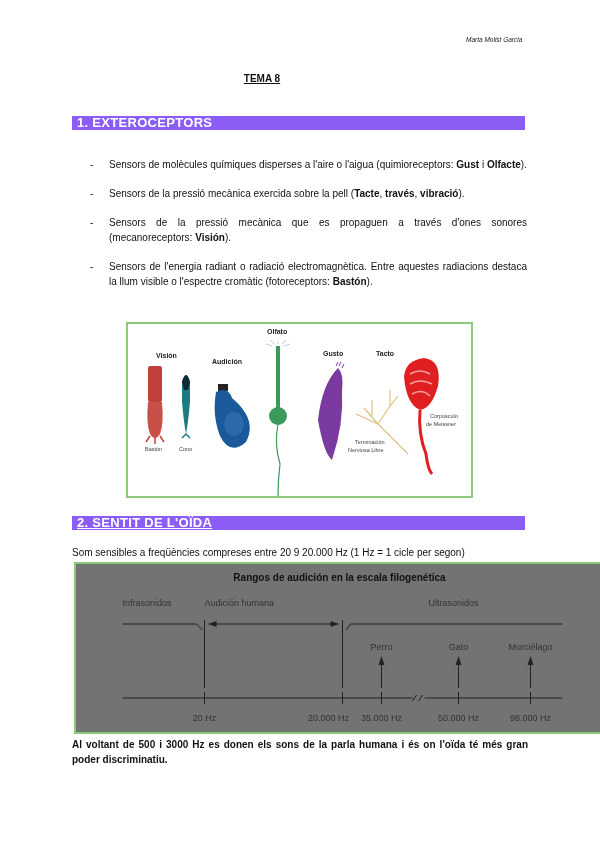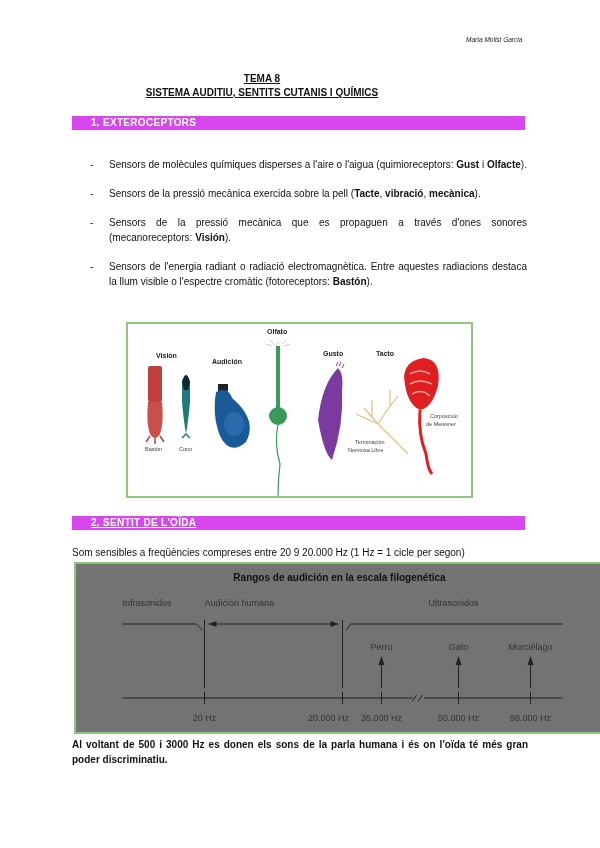--- a/index.html
+++ b/index.html
@@ -4,21 +4,21 @@
 <style>
   * { margin: 0; padding: 0; box-sizing: border-box; }
   html, body { width: 600px; height: 848px; background: #ffffff; overflow: hidden; }
   body { position: relative; font-family: "Liberation Sans", sans-serif; color: #111; }
 
   .author { position: absolute; top: 36px; left: 466px; font-size: 6.5px; font-style: italic; color: #222; }
 
   .title-block { position: absolute; top: 72px; left: 0; width: 524px; text-align: center; font-weight: bold; font-size: 10px; line-height: 14px; }
   .title-block div { text-decoration: underline; }
 
-  .section-bar { position: absolute; left: 72px; width: 453px; height: 14px; background: #d946ef; color: #fff; font-weight: bold; font-size: 10px; line-height: 14px; padding-left: 19px; letter-spacing: 0.3px; }
+  .section-bar { position: absolute; left: 72px; width: 453px; height: 14px; background: #8b5cf6; color: #fff; font-weight: bold; font-size: 13px; line-height: 14px; padding-left: 5px; letter-spacing: 0.3px; }
   #sec1 { top: 116px; }
   #sec2 { top: 516px; text-decoration: underline; }
 
   .bullets { position: absolute; top: 157px; left: 90px; width: 437px; list-style: none; font-size: 10px; line-height: 15px; }
   .bullets li { position: relative; padding-left: 19px; margin-bottom: 14px; text-align: justify; }
   .bullets li .dash { position: absolute; left: 0; top: 0; }
   .bullets b { font-weight: bold; }
 
   .senses-figure { position: absolute; top: 322px; left: 126px; width: 347px; height: 176px; border: 2px solid #8cc97a; background: #fff; }
   .senses-figure svg { width: 100%; height: 100%; display: block; }
@@ -30,28 +30,27 @@
   .range-chart { position: absolute; top: 562px; left: 74px; width: 532px; height: 172px; background: #737373; border: 2px solid #8cc97a; }
   .range-chart svg { width: 100%; height: 100%; display: block; }
 </style>
 </head>
 <body>
 
 <div class="author">Marta Molist Garcia</div>
 
 <div class="title-block">
   <div>TEMA 8</div>
-  <div>SISTEMA AUDITIU, SENTITS CUTANIS I QUÍMICS</div>
 </div>
 
 <div class="section-bar" id="sec1">1. EXTEROCEPTORS</div>
 
 <ul class="bullets" id="bullets">
     <li><span class="dash">-</span><span>Sensors de molècules químiques disperses a l'aire o l'aigua (quimioreceptors: </span><b>Gust</b><span> i </span><b>Olfacte</b><span>).</span></li>
-    <li><span class="dash">-</span><span>Sensors de la pressió mecànica exercida sobre la pell (</span><b>Tacte</b><span>, </span><b>vibració</b><span>, </span><b>mecànica</b><span>).</span></li>
+    <li><span class="dash">-</span><span>Sensors de la pressió mecànica exercida sobre la pell (</span><b>Tacte</b><span>, </span><b>través</b><span>, </span><b>vibració</b><span>).</span></li>
     <li><span class="dash">-</span><span>Sensors de la pressió mecànica que es propaguen a través d'ones sonores (mecanoreceptors: </span><b>Visión</b><span>).</span></li>
     <li><span class="dash">-</span><span>Sensors de l'energia radiant o radiació electromagnètica. Entre aquestes radiacions destaca la llum visible o l'espectre cromàtic (fotoreceptors: </span><b>Bastón</b><span>).</span></li>
   </ul>
 
 <div class="senses-figure">
   <svg viewBox="0 0 343 172">
 
     <g>
       <rect x="20" y="42" width="14" height="36" rx="2" fill="#c0403a"></rect>
       <path d="M20 78 Q18 100 22 110 Q27 118 32 110 Q36 100 34 78 Z" fill="#c85048"></path>

